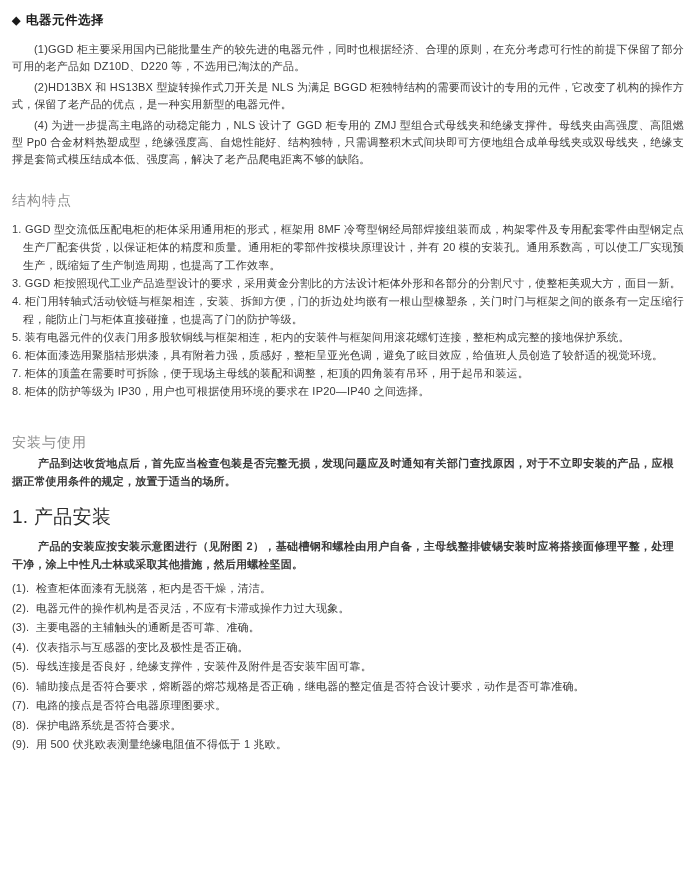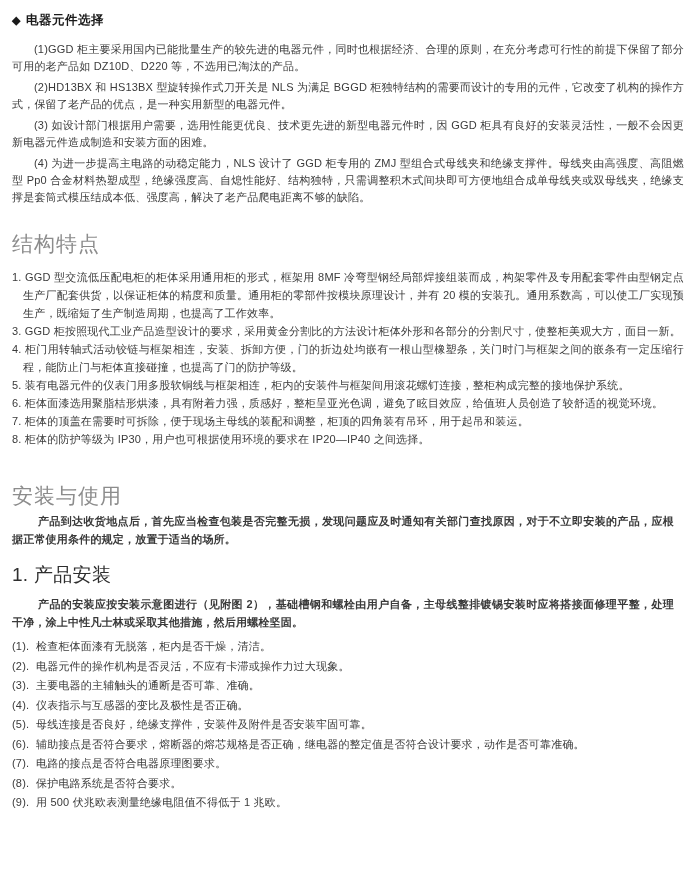--- a/index.html
+++ b/index.html
@@ -42,21 +42,21 @@
     line-height: 17px;
     margin: 0 0 4px 0;
     text-indent: 22px;
     text-align: justify;
     color: #3a3a3a;
     letter-spacing: 0.2px;
   }
 
   
   .section-title {
-    font-size: 21px;
+    font-size: 14px;
     font-weight: 400;
     color: #8c8c8c;
     margin: 0;
     letter-spacing: 1px;
   }
   .section-title.features { margin: 24px 0 10px 0; }
   .section-title.install  { margin: 34px 0 3px 0; }
 
   
   .feature-list { margin: 0; padding: 0; list-style: none; }
@@ -110,21 +110,20 @@
 <body>
 
 <div class="page">
 
   <div class="doc-heading">
     <span class="bullet">◆</span><span>电器元件选择</span>
   </div>
 
   <p class="s1-para">(1)GGD 柜主要采用国内已能批量生产的较先进的电器元件，同时也根据经济、合理的原则，在充分考虑可行性的前提下保留了部分可用的老产品如 DZ10D、D220 等，不选用已淘汰的产品。</p>
   <p class="s1-para">(2)HD13BX 和 HS13BX 型旋转操作式刀开关是 NLS 为满足 BGGD 柜独特结构的需要而设计的专用的元件，它改变了机构的操作方式，保留了老产品的优点，是一种实用新型的电器元件。</p>
-  <p class="s1-para">(3) 如设计部门根据用户需要，选用性能更优良、技术更先进的新型电器元件时，因 GGD 柜具有良好的安装灵活性，一般不会因更新电器元件造成制造和安装方面的困难。</p>
   <p class="s1-para">(4) 为进一步提高主电路的动稳定能力，NLS 设计了 GGD 柜专用的 ZMJ 型组合式母线夹和绝缘支撑件。母线夹由高强度、高阻燃型 Pp0 合金材料热塑成型，绝缘强度高、自熄性能好、结构独特，只需调整积木式间块即可方便地组合成单母线夹或双母线夹，绝缘支撑是套筒式模压结成本低、强度高，解决了老产品爬电距离不够的缺陷。</p>
 
   <h2 class="section-title features">结构特点</h2>
 
   <ul class="feature-list">
     <li class="feature-item">1. GGD 型交流低压配电柜的柜体采用通用柜的形式，框架用 8MF 冷弯型钢经局部焊接组装而成，构架零件及专用配套零件由型钢定点生产厂配套供货，以保证柜体的精度和质量。通用柜的零部件按模块原理设计，并有 20 模的安装孔。通用系数高，可以使工厂实现预生产，既缩短了生产制造周期，也提高了工作效率。</li>
     <li class="feature-item">3. GGD 柜按照现代工业产品造型设计的要求，采用黄金分割比的方法设计柜体外形和各部分的分割尺寸，使整柜美观大方，面目一新。</li>
     <li class="feature-item">4. 柜门用转轴式活动铰链与框架相连，安装、拆卸方便，门的折边处均嵌有一根山型橡塑条，关门时门与框架之间的嵌条有一定压缩行程，能防止门与柜体直接碰撞，也提高了门的防护等级。</li>
     <li class="feature-item">5. 装有电器元件的仪表门用多股软铜线与框架相连，柜内的安装件与框架间用滚花螺钉连接，整柜构成完整的接地保护系统。</li>
     <li class="feature-item">6. 柜体面漆选用聚脂桔形烘漆，具有附着力强，质感好，整柜呈亚光色调，避免了眩目效应，给值班人员创造了较舒适的视觉环境。</li>

